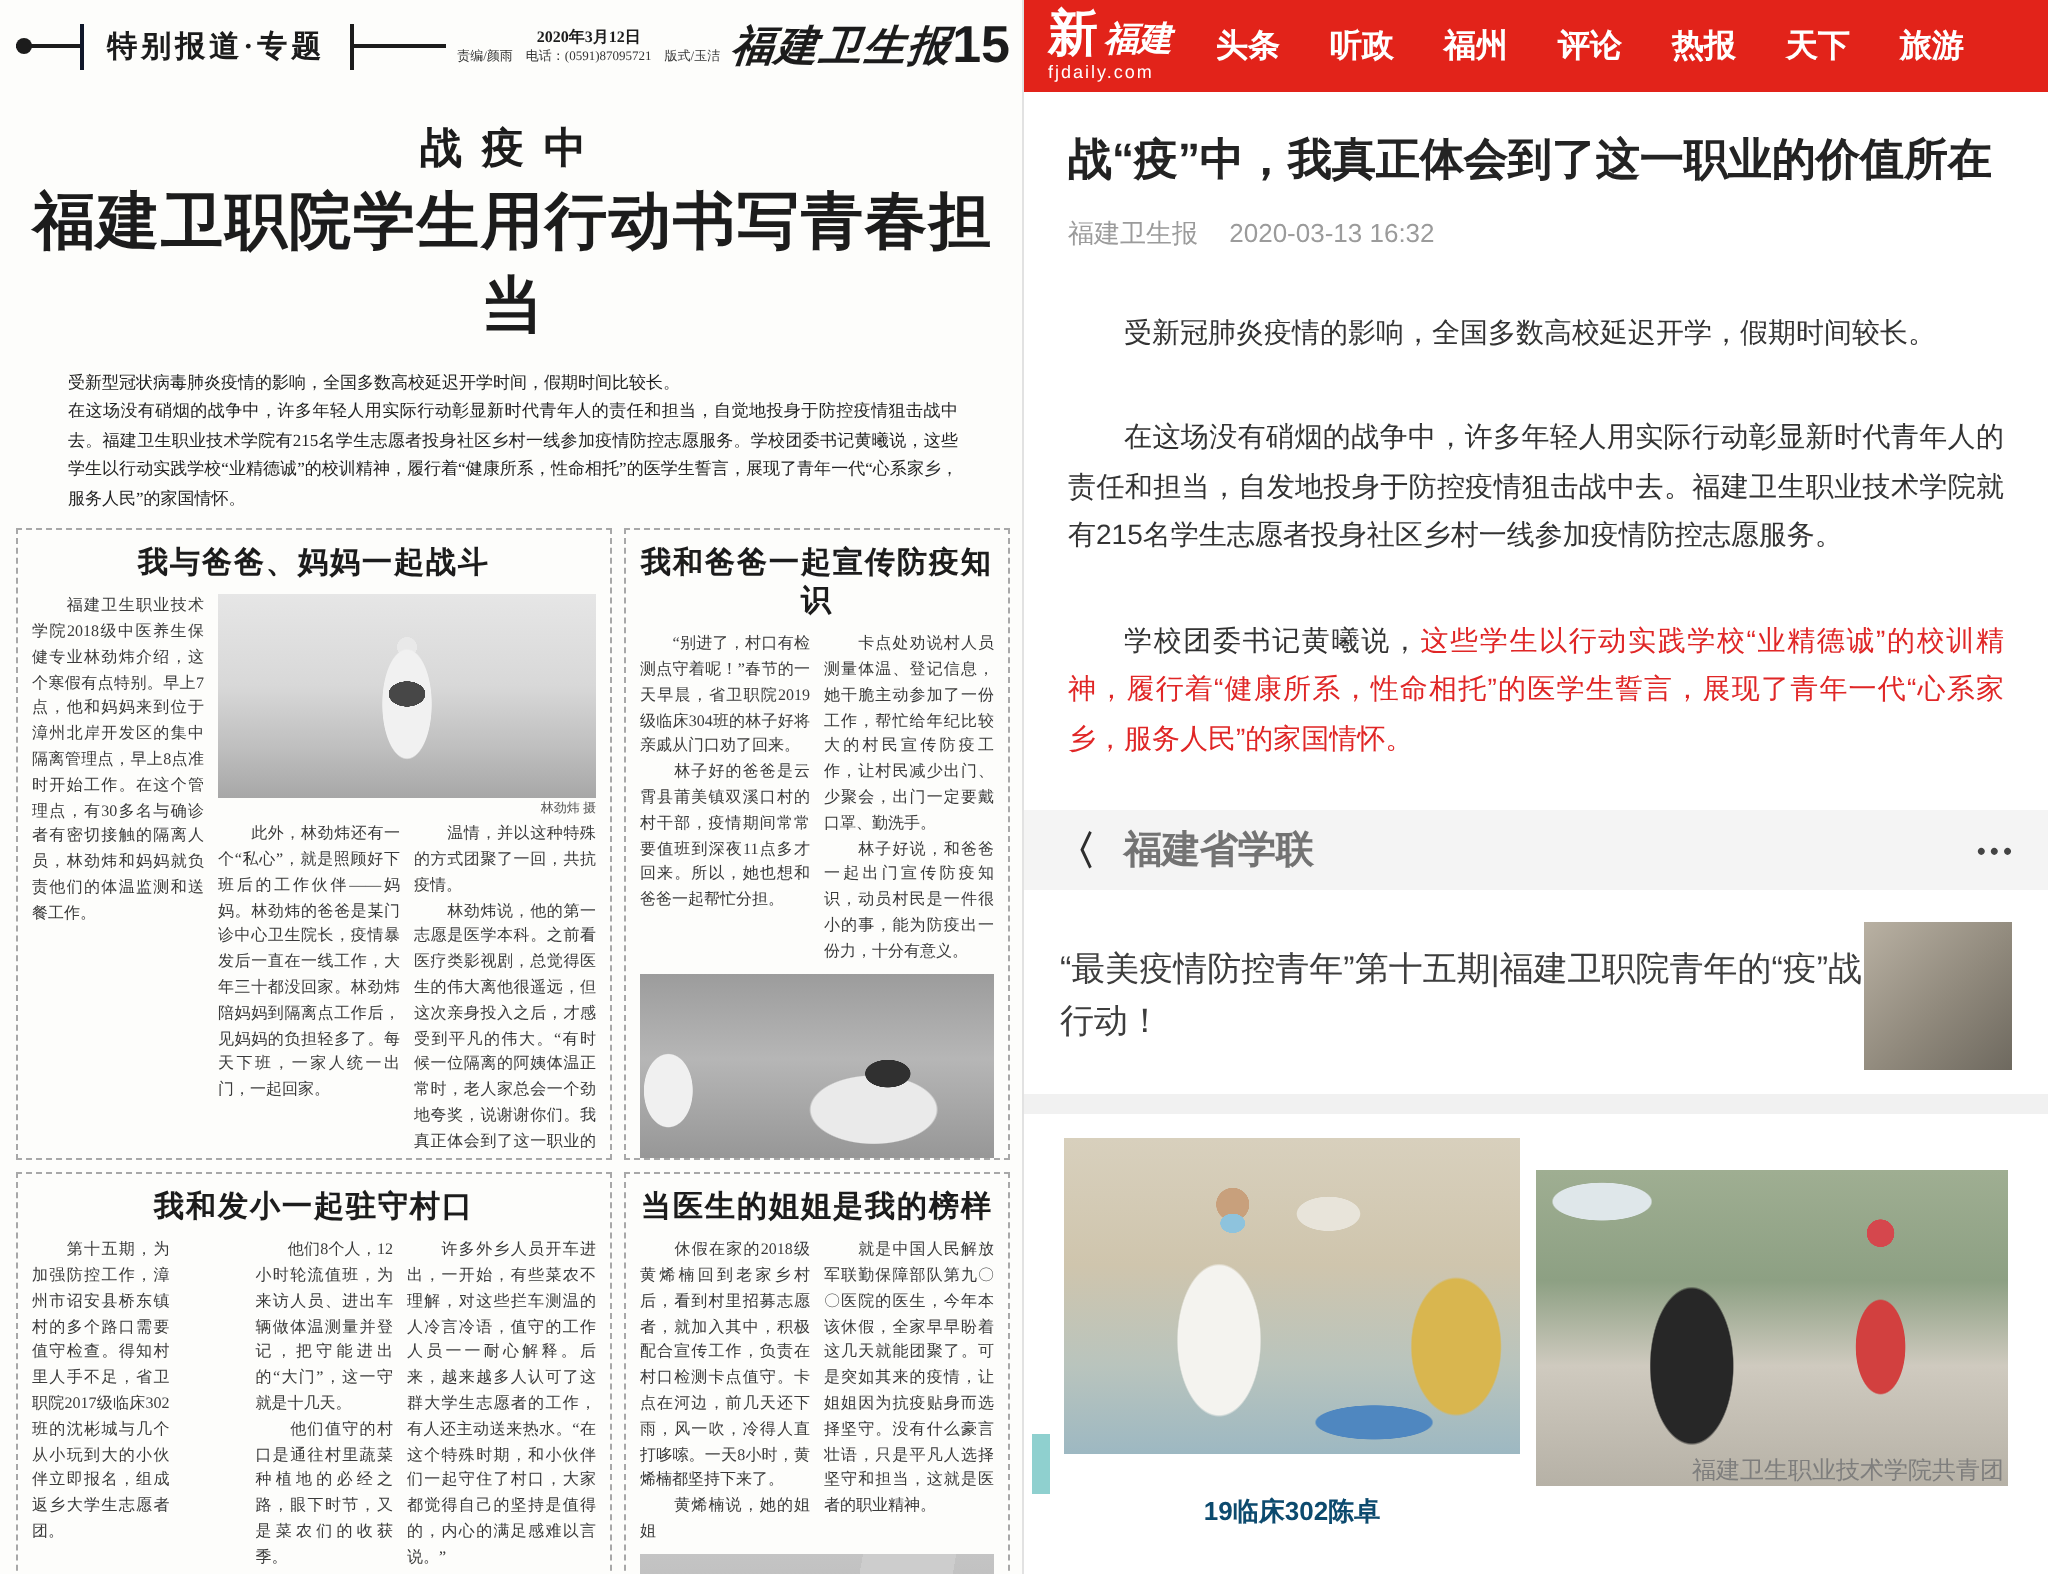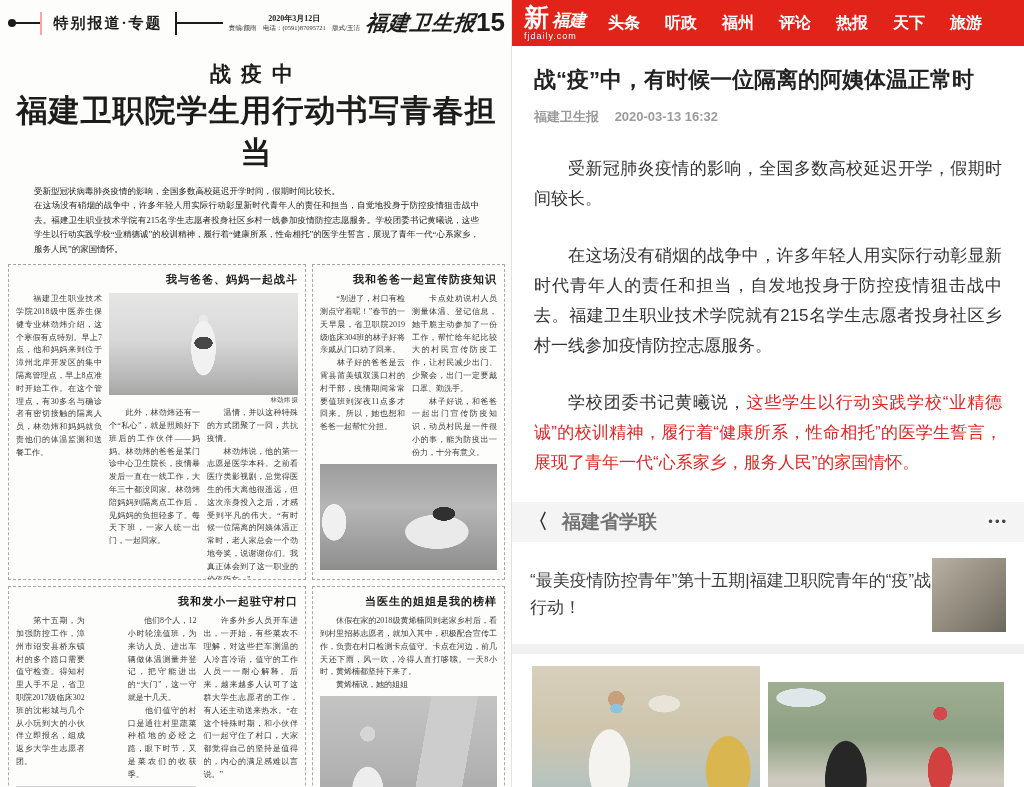--- a/index.html
+++ b/index.html
@@ -6,39 +6,39 @@
   html,body { width:1024px; height:787px; overflow:hidden; background:#fff; }
   body { display:flex; font-family:"Liberation Sans", sans-serif; }
 
   
   .newspaper { width:512px; height:787px; background:#fdfdfb; padding:6px 6px 0 8px;
                font-family:"Liberation Serif", serif; color:#1c1c1c; position:relative; overflow:hidden;
                border-right:1px solid #e2e2e2; }
   .np-header { display:flex; align-items:center; height:34px; }
   .np-rule { flex:1; height:2px; background:#1c1c1c; position:relative; }
   .np-rule::before { content:""; position:absolute; left:0; top:-3px; width:8px; height:8px; border-radius:50%; background:#1c1c1c; }
-  .np-label { border-left:2px solid #fca5a5; border-right:2px solid #1c1c1c; padding:2px 12px;
+  .np-label { border-left:2px solid #0f172a; border-right:2px solid #1c1c1c; padding:2px 12px;
               font-size:15px; font-weight:bold; letter-spacing:2px; white-space:nowrap; }
   .np-rule2 { width:46px; height:2px; background:#1c1c1c; }
   .np-datebox { text-align:center; padding:0 6px; white-space:nowrap; }
   .np-date { font-size:8px; font-weight:bold; }
   .np-editinfo { font-size:6.5px; color:#333; }
   .np-masthead { display:flex; align-items:flex-start; white-space:nowrap; }
   .np-masthead-script { font-family:"DejaVu Serif", serif; font-style:italic; font-weight:bold;
                         font-size:21px; transform:skewX(-6deg); letter-spacing:1px; }
   .np-pageno { font-size:26px; font-weight:bold; font-family:"Liberation Sans", sans-serif; line-height:1; }
   .np-kicker { text-align:center; font-size:21px; letter-spacing:10px; margin-top:20px; font-weight:bold; }
   .np-headline { text-align:center; font-size:31px; font-weight:900; letter-spacing:1px;
                  font-family:"Liberation Sans", sans-serif; margin-top:2px; }
   .np-intro { margin:10px 26px 8px; font-size:8.5px; line-height:1.7; color:#222;
               text-align:justify; white-space:pre-line; }
   .np-grid { display:grid; grid-template-columns:298px 1fr; grid-template-rows:316px 1fr;
              gap:6px; height:calc(787px - 170px); }
   .np-box { border:1px dashed #a8a8a8; padding:5px 7px; overflow:hidden; background:#fdfdfb; }
-  .np-box-title { text-align:right; font-weight:bold; font-size:11px; margin:2px 0 6px; letter-spacing:1px; }
+  .np-box-title { text-align:center; font-weight:bold; font-size:15px; margin:2px 0 6px; letter-spacing:1px; }
   .np-col { font-size:8px; line-height:1.6; text-align:justify; color:#3a3a3a; white-space:pre-line; }
   .flexrow { display:flex; gap:7px; }
   .photo { background-color:#c9c9c9; flex-shrink:0; }
   .np-credit { font-size:6.5px; text-align:right; color:#555; margin:1px 0 2px; }
 
   .photo-corridor { height:102px; background:
       radial-gradient(ellipse 13px 9px at 50% 49%, #474747 70%, transparent 71%),
       radial-gradient(ellipse 19px 42px at 50% 54%, #f1f1f1 64%, transparent 66%),
       radial-gradient(circle 7px at 50% 26%, #e9e9e9 70%, transparent 72%),
       linear-gradient(180deg,#e6e6e6 0%,#d8d8d8 45%,#bfbfbf 75%,#a7a7a7 100%); }
@@ -68,23 +68,23 @@
   .logo { color:#fff; line-height:1; margin-right:22px; cursor:pointer; }
   .logo-row { display:flex; align-items:baseline; }
   .logo-main { font-size:25px; font-weight:900; }
   .logo-script { font-family:"DejaVu Serif", serif; font-style:italic; font-weight:bold; font-size:17px; margin-left:3px; }
   .logo-domain { font-size:9px; letter-spacing:1px; margin-top:2px; }
   .nav { display:flex; gap:25px; color:#fff; font-size:16px; font-weight:bold; }
   .nav-item { cursor:pointer; white-space:nowrap; }
 
   .rp-article { padding:12px 22px 6px; }
   .rp-title { font-size:22px; line-height:1.45; color:#232323; font-weight:bold; margin:6px 0 12px; }
-  .rp-byline { color:#9b9b9b; font-size:13px; margin-bottom:16px;font-weight:bold; }
+  .rp-byline { color:#9b9b9b; font-size:13px; margin-bottom:16px; }
   .rp-byline span { margin-right:12px; }
-  .rp-p { font-size:17px; color:#333; line-height:1.75; text-indent:2em; margin-bottom:14px; text-align:justify;margin-top:28px; }
+  .rp-p { font-size:14px; color:#333; line-height:1.75; text-indent:2em; margin-bottom:14px; text-align:justify;margin-top:28px; }
   .red { color:#e02626; }
 
   .gzh-header { background:#f4f4f4; height:40px; display:flex; align-items:center; padding:0 16px; margin-top:4px; }
   .gzh-back { font-size:20px; color:#2e2e2e; font-weight:bold; margin-right:14px; cursor:pointer; }
   .gzh-name { font-size:19px; color:#737373; font-weight:600; flex:1; }
   .gzh-more { color:#444; font-size:13px; letter-spacing:2px; cursor:pointer; }
 
   .gzh-preview { display:flex; align-items:center; padding:16px 18px 12px; cursor:pointer; }
   .gzh-preview-title { flex:1; font-size:17px; color:#3d3d3d; line-height:1.55; }
   .thumb { width:74px; height:74px; flex-shrink:0;
@@ -184,20 +184,21 @@
         </div>
         <div class="np-col" style="flex:1;">　　许多外乡人员开车进出，一开始，有些菜农不理解，对这些拦车测温的人冷言冷语，值守的工作人员一一耐心解释。后来，越来越多人认可了这群大学生志愿者的工作，有人还主动送来热水。“在这个特殊时期，和小伙伴们一起守住了村口，大家都觉得自己的坚持是值得的，内心的满足感难以言说。”</div>
       </div>
     </div>
 
     <div class="np-box">
       <div class="np-box-title">当医生的姐姐是我的榜样</div>
       <div class="flexrow">
         <div class="np-col" style="flex:1;">　　休假在家的2018级黄烯楠回到老家乡村后，看到村里招募志愿者，就加入其中，积极配合宣传工作，负责在村口检测卡点值守。卡点在河边，前几天还下雨，风一吹，冷得人直打哆嗦。一天8小时，黄烯楠都坚持下来了。
 　　黄烯楠说，她的姐姐</div>
+        <div class="np-col" style="flex:1;">　　就是中国人民解放军联勤保障部队第九〇〇医院的医生，今年本该休假，全家早早盼着这几天就能团聚了。可是突如其来的疫情，让姐姐因为抗疫贴身而选择坚守。没有什么豪言壮语，只是平凡人选择坚守和担当，这就是医者的职业精神。</div>
       </div>
       <div class="photo photo-checkpoint"></div>
     </div>
 
   </div>
 </div>
 
 <div class="rp">
 
   <div class="rp-bar">
@@ -213,21 +214,21 @@
       <span class="nav-item">听政</span>
       <span class="nav-item">福州</span>
       <span class="nav-item">评论</span>
       <span class="nav-item">热报</span>
       <span class="nav-item">天下</span>
       <span class="nav-item">旅游</span>
     </div>
   </div>
 
   <div class="rp-article">
-    <h1 class="rp-title">战“疫”中，有时候一位隔离的阿姨体温正常时</h1>
+    <h1 class="rp-title">战“疫”中，我真正体会到了这一职业的价值所在</h1>
     <div class="rp-byline">
       <span>福建卫生报</span>
       <span>2020-03-13 16:32</span>
     </div>
     <p class="rp-p">受新冠肺炎疫情的影响，全国多数高校延迟开学，假期时间较长。</p>
     <p class="rp-p">在这场没有硝烟的战争中，许多年轻人用实际行动彰显新时代青年人的责任和担当，自发地投身于防控疫情狙击战中去。福建卫生职业技术学院就有215名学生志愿者投身社区乡村一线参加疫情防控志愿服务。</p>
     <p class="rp-p"><span>学校团委书记黄曦说，</span><span class="red">这些学生以行动实践学校“业精德诚”的校训精神，履行着“健康所系，性命相托”的医学生誓言，展现了青年一代“心系家乡，服务人民”的家国情怀。</span></p>
   </div>
 
   <div class="gzh-header">

